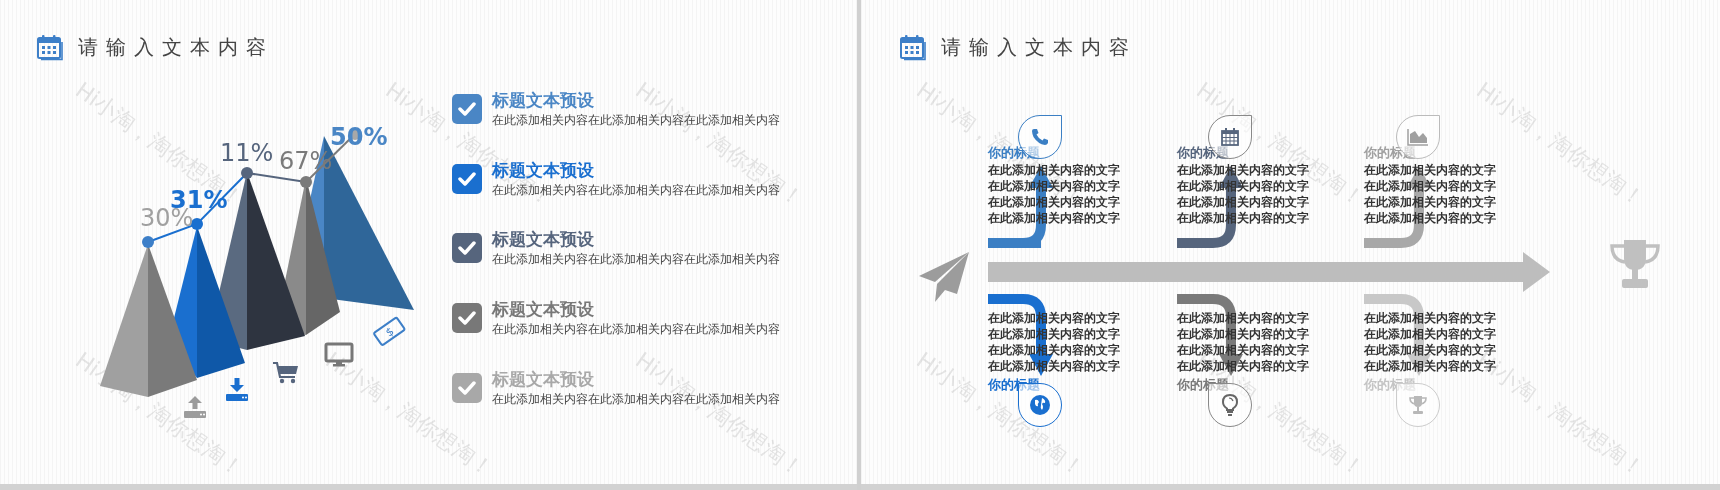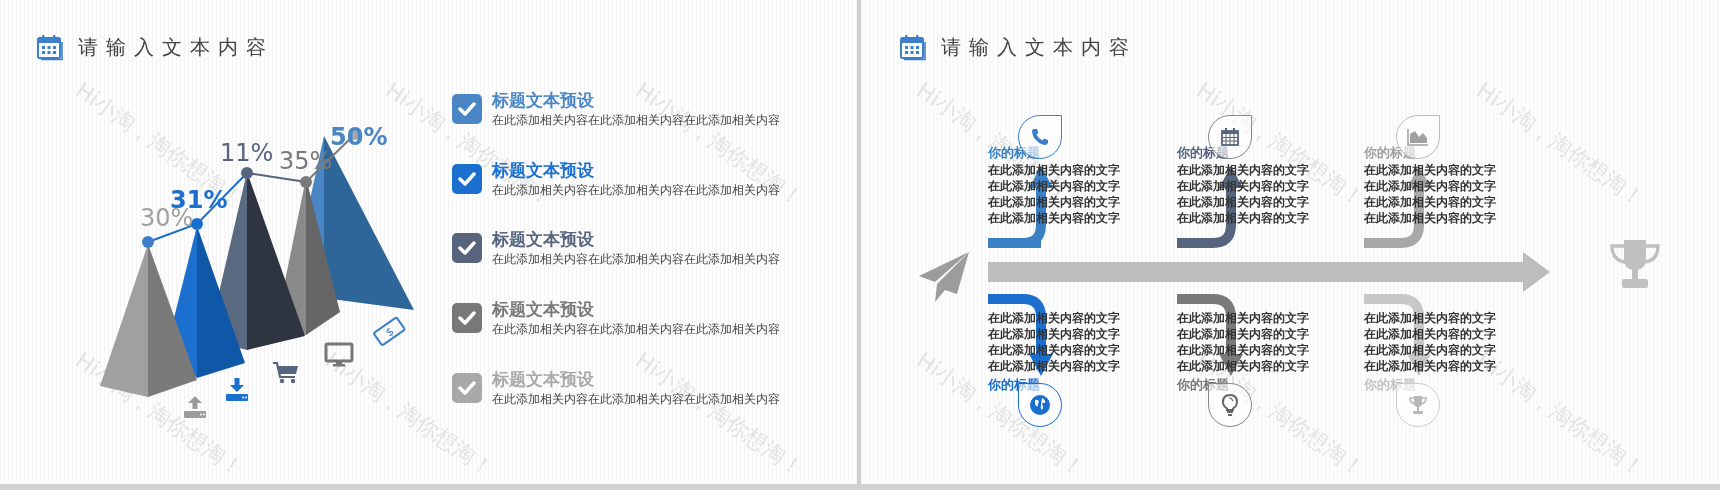--- a/index.html
+++ b/index.html
@@ -102,21 +102,21 @@
     <circle cx="148" cy="242" r="6" fill="#3d7fc8"></circle>
     <circle cx="197" cy="224" r="6" fill="#1a6fcf"></circle>
     <circle cx="247" cy="173" r="6" fill="#56657d"></circle>
     <circle cx="306" cy="182" r="6" fill="#7a7a7a"></circle>
     <circle cx="355" cy="134" r="6" fill="#a8a8a8"></circle>
   </svg>
 
   <div style="position:absolute;left:122px;top:204px;font-size:24px;color:#a0a0a0;margin-left:18px;">30%</div>
   <div style="position:absolute;left:170px;top:186px;font-size:24px;color:#1a6fcf;font-weight:bold;">31%</div>
   <div style="position:absolute;left:220px;top:139px;font-size:24px;color:#56657d;">11%</div>
-  <div style="position:absolute;left:279px;top:147px;font-size:24px;color:#7a7a7a;">35%</div>
+  <div style="position:absolute;left:279px;top:147px;font-size:24px;color:#7a7a7a;">67%</div>
   <div style="position:absolute;left:330px;top:99px;font-size:24px;color:#4a86c5;font-weight:bold;margin-top:24px;">50%</div>
 
   <svg style="position:absolute;left:182px;top:394px;" width="26" height="26" viewBox="0 0 26 26">
     <path d="M13 2 L20 9 H15.5 V15 H10.5 V9 H6 Z" fill="#9c9c9c"></path>
     <rect x="2" y="17" width="22" height="7" rx="1" fill="#9c9c9c"></rect>
     <circle cx="19" cy="20.5" r="1" fill="#fff"></circle>
       <circle cx="22" cy="20.5" r="1" fill="#fff"></circle>
   </svg>
   <svg style="position:absolute;left:224px;top:377px;" width="26" height="26" viewBox="0 0 26 26">
     <path d="M10.5 1 H15.5 V8 H20 L13 15 L6 8 H10.5 Z" fill="#1a6fcf"></path>

